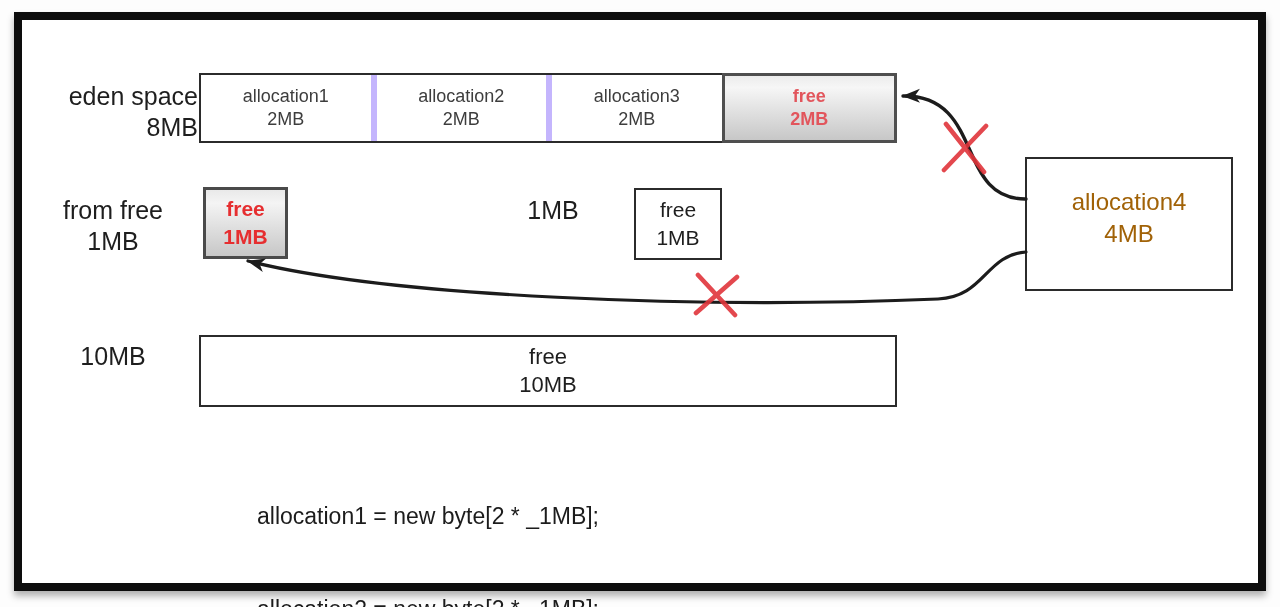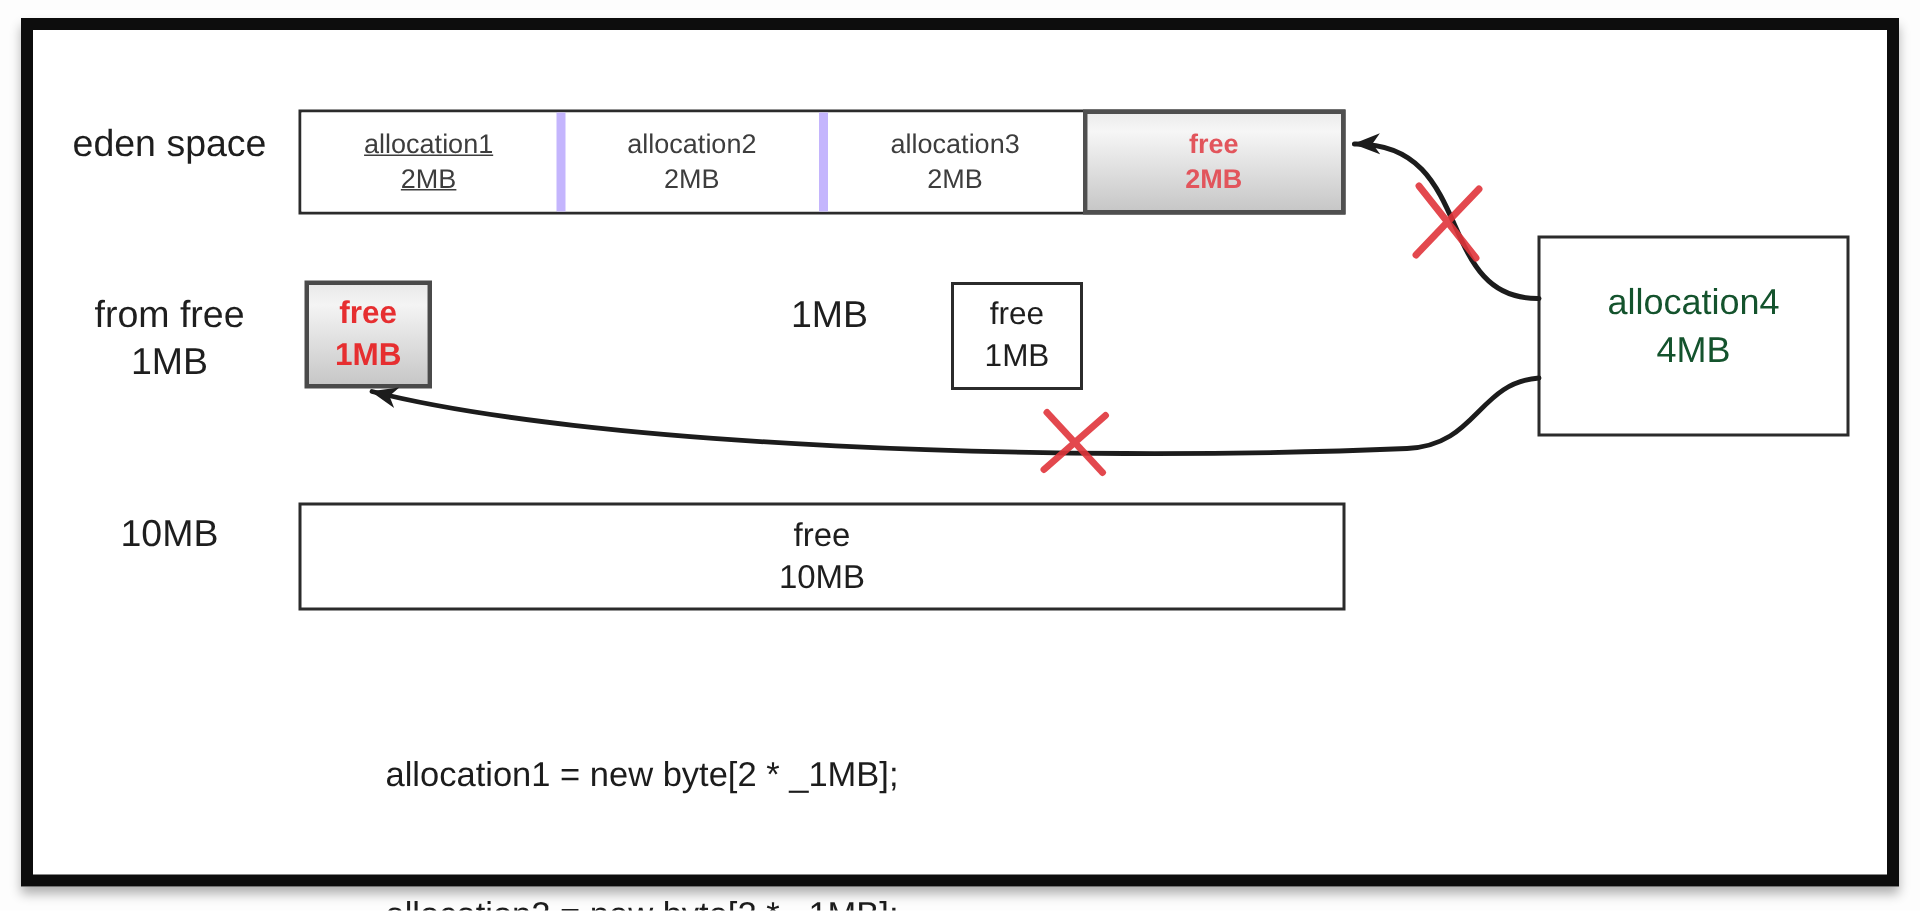--- a/index.html
+++ b/index.html
@@ -11,34 +11,34 @@
   }
   .frame{
     position:absolute;left:14px;top:12px;width:1252px;height:579px;
     box-sizing:border-box;border:8px solid #0d0d0d;background:#fff;
     box-shadow:0 5px 7px rgba(0,0,0,.3);
   }
   .row-label{
     position:absolute;width:170px;text-align:center;
     font-size:25px;line-height:31px;color:#1e1e1e;white-space:nowrap;
   }
-  .lbl-eden{left:28px;top:81px;}
+  .lbl-eden{left:28px;top:81px;text-align:right;}
   .lbl-from{left:28px;top:195px;}
   .lbl-to{left:468px;top:195px;}
   .lbl-old{left:28px;top:341px;}
   .eden-row{
     position:absolute;left:199px;top:73px;width:698px;height:70px;
     display:flex;box-sizing:border-box;border:2px solid #2b2b2b;background:#fff;
   }
   .eden-cell{
     flex:1;box-sizing:border-box;border-left:6px solid #c4b5fd;
     display:flex;flex-direction:column;justify-content:center;align-items:center;
     font-size:18px;line-height:23px;color:#3d3d3d;background:#fff;text-align:center;
   }
-  .eden-cell:first-child{border-left:none;text-decoration:underline;}
+  .eden-cell:first-child{border-left:none;}
   .eden-cell.free{
     background:linear-gradient(180deg,#ececec 0%,#f6f6f6 18%,#c7c7c7 100%);
     border:3px solid #4f4f4f;margin:-2px -2px -2px 0;
     color:#e2555c;font-weight:bold;
   }
   .box{
     position:absolute;box-sizing:border-box;background:#fff;border:2px solid #2b2b2b;
     display:flex;flex-direction:column;justify-content:center;align-items:center;
     text-align:center;
   }
@@ -47,39 +47,40 @@
     border:3px solid #4a4a4a;
     background:linear-gradient(180deg,#e9e9e9 0%,#f4f4f4 20%,#c7c7c7 100%);
     color:#e62e30;font-size:21px;line-height:28px;font-weight:bold;
   }
   .to-box{
     left:634px;top:188px;width:88px;height:72px;
     color:#1e1e1e;font-size:21px;line-height:28px;
   }
   .alloc4-box{
     left:1025px;top:157px;width:208px;height:134px;
-    color:#14532d;font-size:24px;line-height:32px;padding-bottom:12px;
+    color:#a16207;font-size:24px;line-height:32px;padding-bottom:12px;
   }
   .old-box{
     left:199px;top:335px;width:698px;height:72px;
     color:#1e1e1e;font-size:22px;line-height:28px;
   }
   .code-block{
     position:absolute;left:257px;top:439px;
     font-size:23px;line-height:31px;color:#1c1c1c;white-space:pre;
   }
   svg.overlay{position:absolute;left:0;top:0;pointer-events:none;z-index:6;}
 </style>
 </head>
 <body>
 
 <div class="frame"></div>
 
 <div class="row-label lbl-eden">
   <div>eden space</div>
+  <div>8MB</div>
 </div>
 <div class="eden-row">
   <div class="eden-cell">
     <div>allocation1</div>
     <div>2MB</div>
   </div>
   <div class="eden-cell">
     <div>allocation2</div>
     <div>2MB</div>
   </div>

